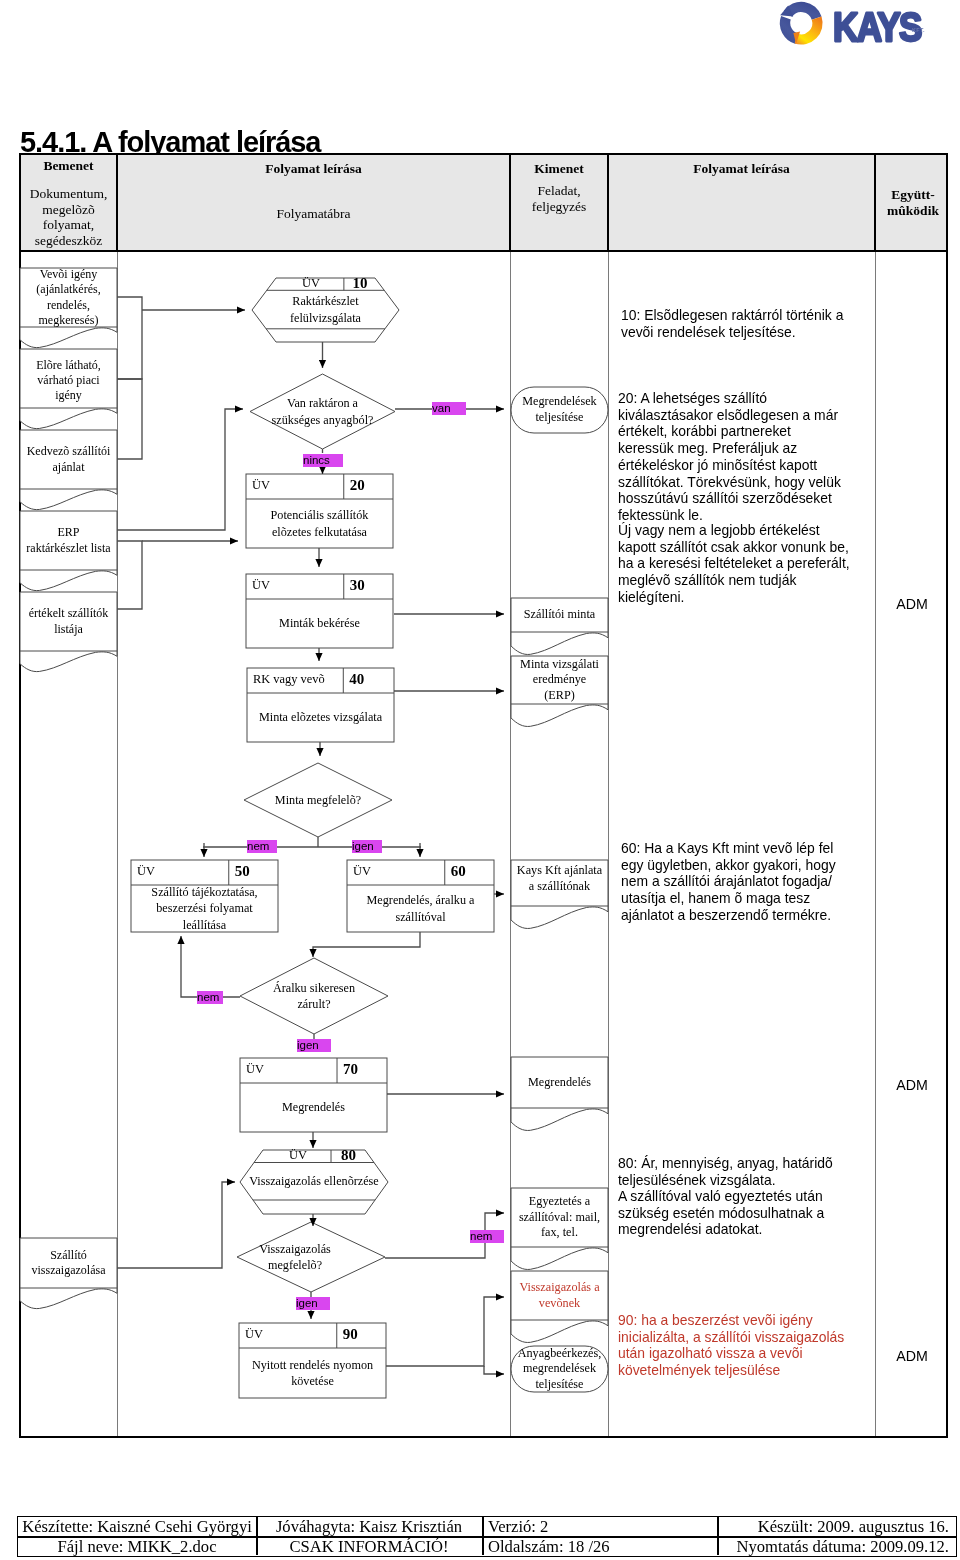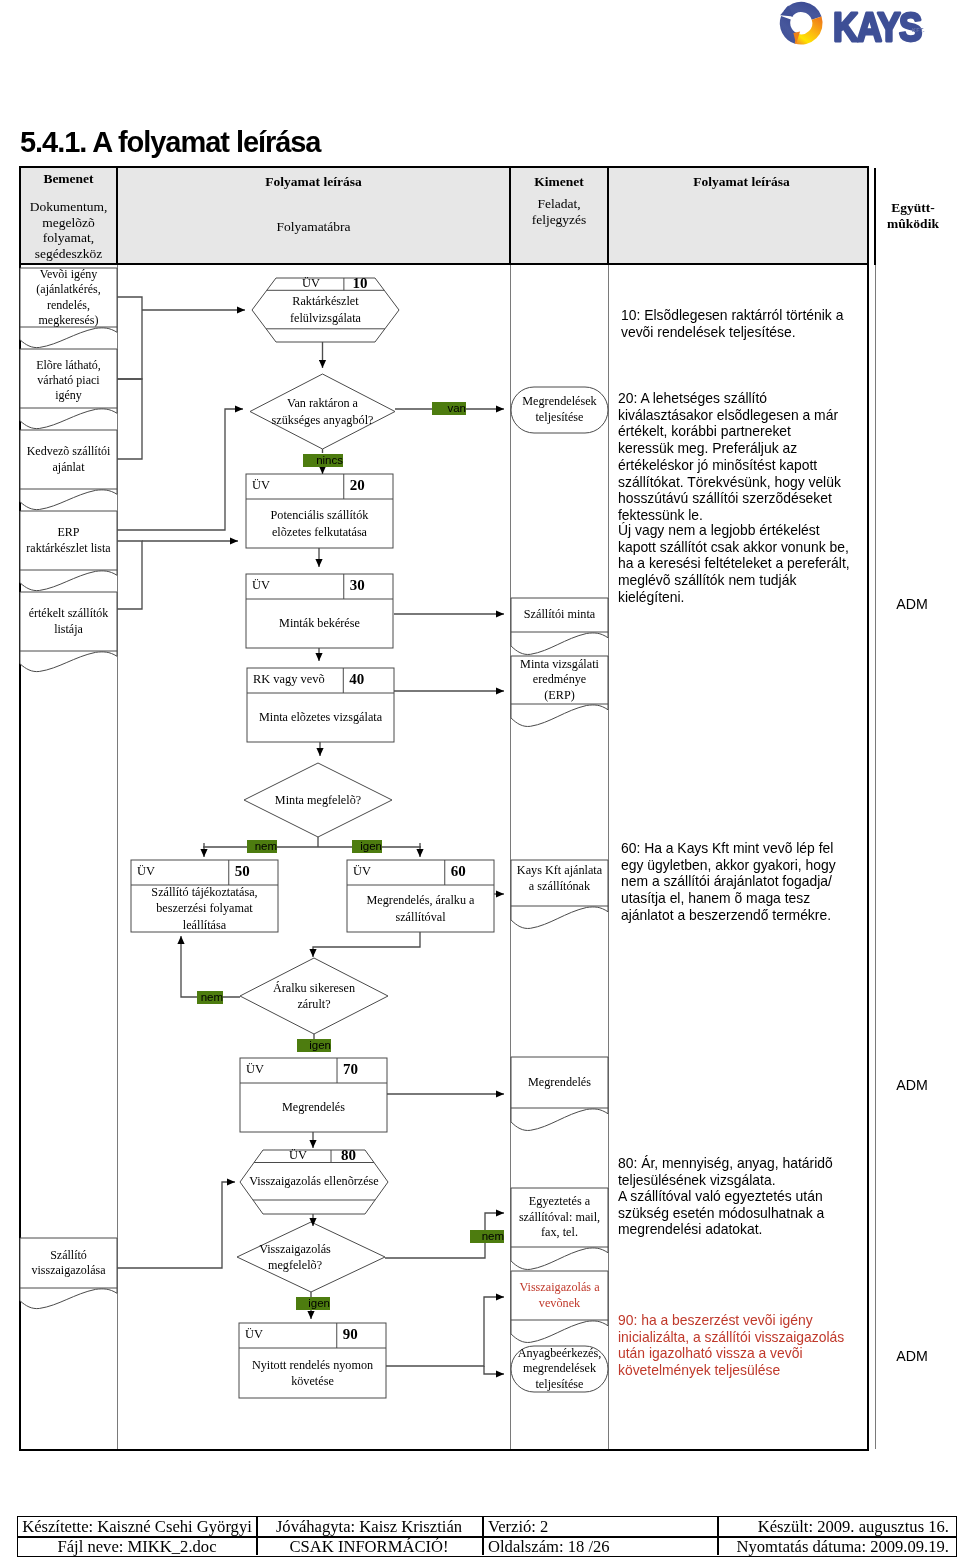--- a/index.html
+++ b/index.html
@@ -9,41 +9,41 @@
 
   
   #logo{position:absolute;left:776px;top:0px;width:155px;height:48px;}
   #logo .lg-text{position:absolute;left:56px;top:0px;}
   #logo .lg-sub{position:absolute;left:136px;top:27px;font-family:"Liberation Sans",sans-serif;font-weight:bold;font-size:5.5px;color:#6b78ae;letter-spacing:0.3px;}
 
   
   #heading{position:absolute;left:20px;top:129px;padding-top:0px;font-family:"Liberation Sans",sans-serif;font-weight:bold;font-size:29px;letter-spacing:-1.05px;color:#000;line-height:26px;}
 
   
-  #table{position:absolute;left:19px;top:166px;width:850px;height:1285px;box-sizing:border-box;border:2px solid #000;}
+  #table{position:absolute;left:19px;top:153px;width:929px;height:1285px;box-sizing:border-box;border:2px solid #000;}
   #hdrband{position:absolute;left:0;top:0;width:100%;height:97px;background:#e7e7e7;box-sizing:border-box;border-bottom:2px solid #000;}
   .colline{position:absolute;top:0;width:2px;background:#000;}
   .hcell{position:absolute;text-align:center;color:#000;}
   .hcell .t1{font-weight:bold;font-size:13.5px;line-height:16px;}
   .hcell .t2{font-size:13.5px;line-height:15.6px;}
 
   
   .bline{position:absolute;width:1.1px;background:#7a7a7a;}
 
   
   #svg{position:absolute;left:0;top:0;width:960px;height:1560px;}
 
   
   .lbl{position:absolute;text-align:center;color:#000;font-family:"Liberation Serif",serif;}
   .in-lbl{font-size:12px;line-height:15.2px;white-space:pre-line;}
   .nd-lbl{font-size:12.2px;line-height:16.2px;white-space:pre-line;}
   .rl-lbl{font-size:12.4px;line-height:15px;text-align:left;}
   .num-lbl{font-size:15px;line-height:15px;text-align:left;font-weight:bold;}
   .out-lbl{font-size:12.2px;line-height:15.6px;white-space:pre-line;}
-  .ed-lbl{position:absolute;font-family:"Liberation Sans",sans-serif;font-size:11.5px;line-height:13px;color:#000;text-align:right;background:#4d7c0f;}
+  .ed-lbl{position:absolute;font-family:"Liberation Sans",sans-serif;font-size:11.5px;line-height:13px;color:#000;text-align:left;background:#d946ef;}
   .desc{position:absolute;font-family:"Liberation Sans",sans-serif;font-size:13.9px;line-height:16.7px;color:#000;white-space:pre-line;}
   .adm{position:absolute;font-family:"Liberation Sans",sans-serif;font-size:14.2px;line-height:16px;color:#000;text-align:center;}
 
   
   #footer{position:absolute;left:17px;top:1516px;width:940px;height:41px;box-sizing:border-box;border:1.6px solid #000;}
   #footer .fsep{position:absolute;left:0;width:100%;height:1.6px;background:#000;top:19.4px;}
   #footer .fc{position:absolute;font-family:"Liberation Serif",serif;font-size:16.6px;color:#000;line-height:19.4px;white-space:nowrap;}
   #footer .fv{position:absolute;width:1px;background:#000;}
 </style>
 </head>
@@ -337,18 +337,18 @@
 
   <div id="footer">
     <div class="fsep"></div>
   <div class="fc" style="left:0px;top:0px;width:238px;text-align:center;">Készítette: Kaiszné Csehi Györgyi</div>
       <div class="fc" style="left:238px;top:0px;width:226px;text-align:center;">Jóváhagyta: Kaisz Krisztián</div>
       <div class="fc" style="left:470px;top:0px;width:229px;text-align:left;">Verzió: 2</div>
       <div class="fc" style="left:699px;top:0px;width:232px;text-align:right;">Készült: 2009. augusztus 16.</div>
       <div class="fc" style="left:0px;top:19.8px;width:238px;text-align:center;">Fájl neve: MIKK_2.doc</div>
       <div class="fc" style="left:238px;top:19.8px;width:226px;text-align:center;">CSAK INFORMÁCIÓ!</div>
       <div class="fc" style="left:470px;top:19.8px;width:229px;text-align:left;">Oldalszám: 18 /26</div>
-      <div class="fc" style="left:699px;top:19.8px;width:232px;text-align:right;">Nyomtatás dátuma: 2009.09.19.</div>
+      <div class="fc" style="left:699px;top:19.8px;width:232px;text-align:right;">Nyomtatás dátuma: 2009.09.12.</div>
       <div class="fv" style="left:238px;top:0;height:38px;width:1.6px;"></div>
       <div class="fv" style="left:464px;top:0;height:38px;width:1.6px;"></div>
       <div class="fv" style="left:699px;top:0;height:38px;width:1.6px;"></div>
     </div>
 </div>
 
 </body></html>

